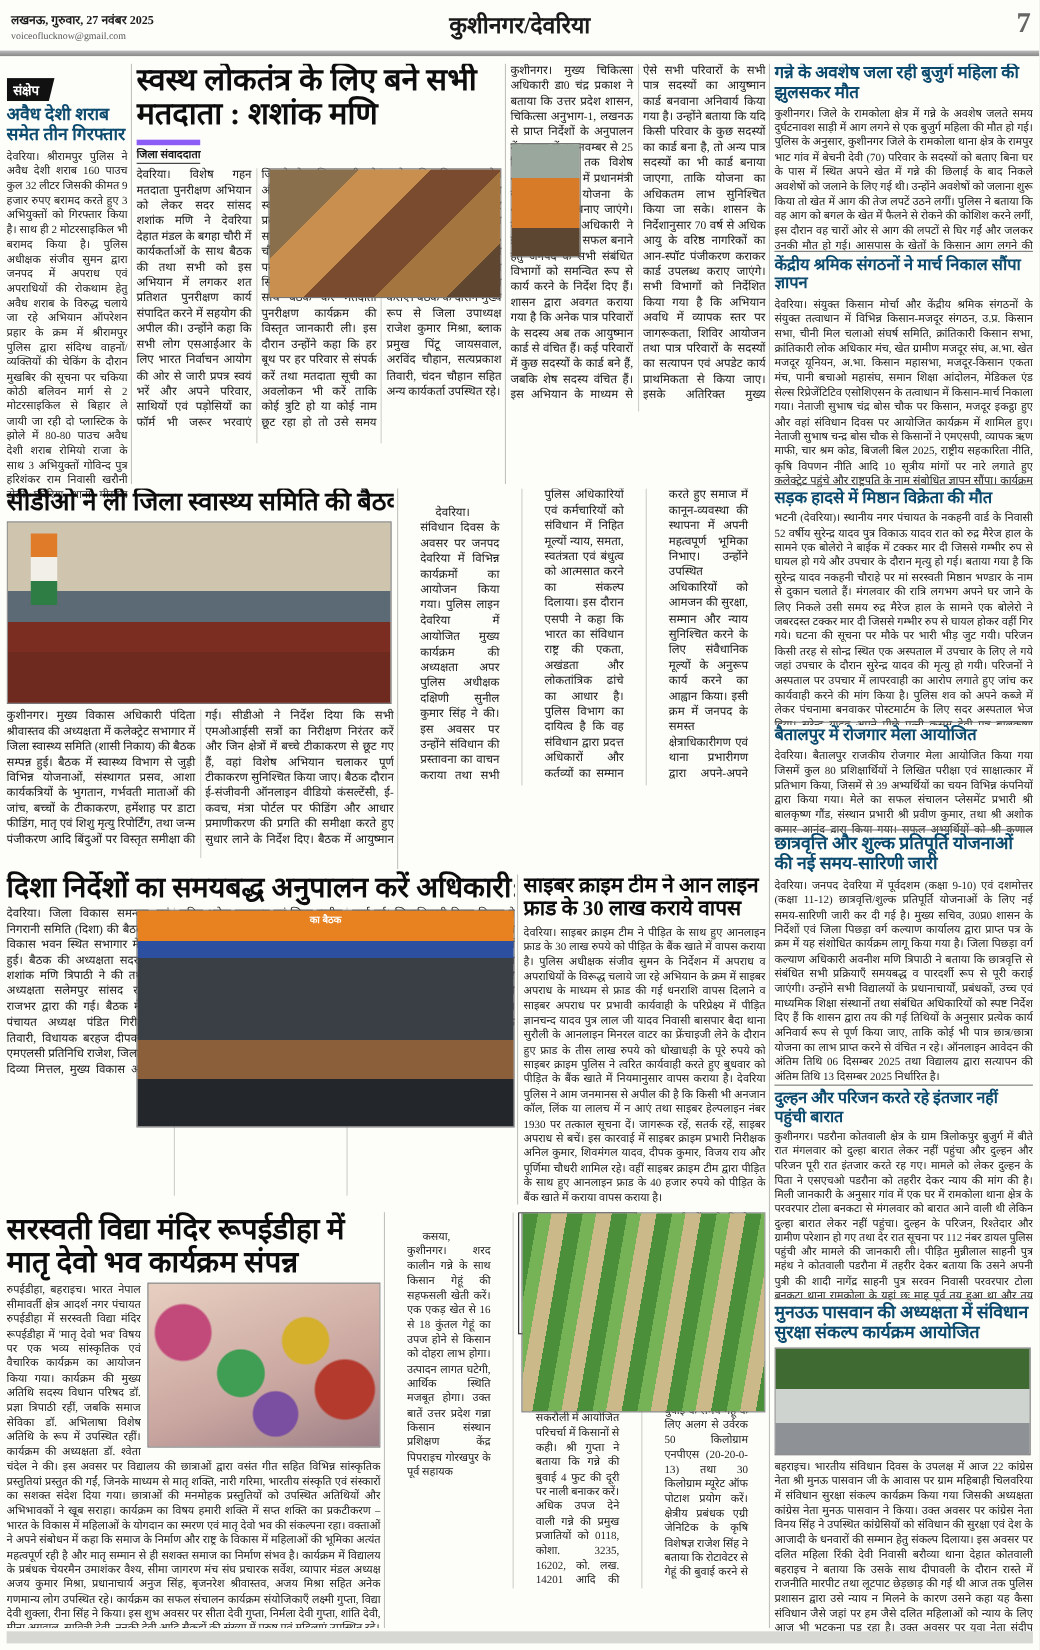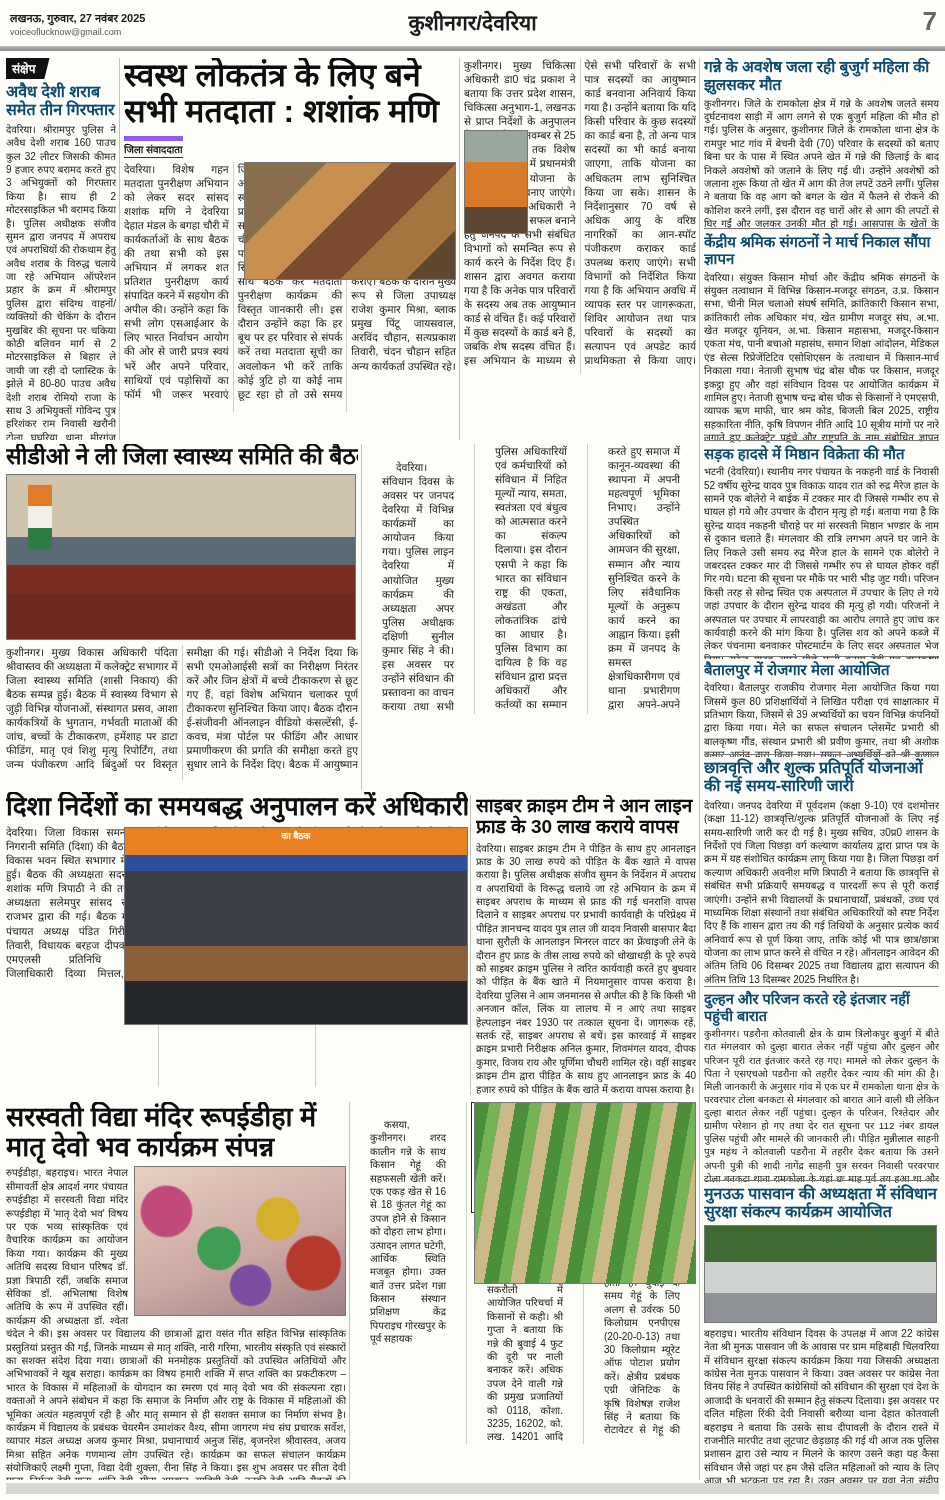--- a/index.html
+++ b/index.html
@@ -1,19 +1,19 @@
 <!DOCTYPE html>
 <html lang="hi"><head>
 <meta charset="utf-8">
 <style>
   html,body{margin:0;padding:0;background:#e8e8e4;}
   .page{
     position:relative; width:945px; height:1500px; margin:0 auto;
     background:#fdfdfa; overflow:hidden;
-    font-family:Liberation Sans, sans-serif;
+    font-family:Liberation Serif, serif;
     color:#1a1a1a;
   }
   
   .hdr{position:absolute;left:0;top:0;width:945px;height:48px;}
   .hdr-date{position:absolute;left:10px;top:10px;font-size:11px;font-weight:700;}
   .hdr-email{position:absolute;left:10px;top:27px;font-size:9px;color:#555;}
   .hdr-section{position:absolute;left:0;right:0;top:8px;text-align:center;font-size:21px;font-weight:700;}
   .hdr-mast{position:absolute;right:40px;top:4px;font-size:27px;font-weight:800;letter-spacing:1px;}
   .hdr-page{position:absolute;right:8px;top:6px;font-size:26px;font-weight:700;color:#666;}
   .hdr-rule{position:absolute;left:0;top:46px;width:945px;height:5px;background:linear-gradient(#bbb,#888);}
@@ -63,29 +63,29 @@
 <div class="page">
 
   <div class="hdr">
     <div class="hdr-date">लखनऊ, गुरुवार, 27 नवंबर 2025</div>
     <div class="hdr-email">voiceoflucknow@gmail.com</div>
     <div class="hdr-section">कुशीनगर/देवरिया</div>
     <div class="hdr-page">7</div>
     <div class="hdr-rule"></div>
   </div>
 
-  <div class="block" style="left:6px;top:58px;width:110px;height:382px;">
+  <div class="block" style="left:6px;top:71px;width:110px;height:382px;">
     <div class="brief-label">संक्षेप</div>
     <div class="h-med" style="font-size:16px;">अवैध देशी शराब समेत तीन गिरफ्तार</div>
     <div class="body-txt" style="font-size:10px;">देवरिया। श्रीरामपुर पुलिस ने अवैध देशी शराब 160 पाउच कुल 32 लीटर जिसकी कीमत 9 हजार रुपए बरामद करते हुए 3 अभियुक्तों को गिरफ्तार किया है। साथ ही 2 मोटरसाइकिल भी बरामद किया है। पुलिस अधीक्षक संजीव सुमन द्वारा जनपद में अपराध एवं अपराधियों की रोकथाम हेतु अवैध शराब के विरुद्ध चलाये जा रहे अभियान ऑपरेशन प्रहार के क्रम में श्रीरामपुर पुलिस द्वारा संदिग्ध वाहनों/व्यक्तियों की चेकिंग के दौरान मुखबिर की सूचना पर चकिया कोठी बलिवन मार्ग से 2 मोटरसाइकिल से बिहार ले जायी जा रही दो प्लास्टिक के झोले में 80-80 पाउच अवैध देशी शराब रोमियो राजा के साथ 3 अभियुक्तों गोविन्द पुत्र हरिशंकर राम निवासी खरौनी टोला घघरिया थाना मीरगंज जिला गोपालगंज बिहार, प्रिंस कुमार पुत्र हीरालाल राम निवासी खरौनी टोला घघरिया विश्वकर्मा पुत्र गीताशरण विश्वकर्मा निवासी भटनी जिला देवरिया को गिरफ्तार किया है।</div>
   </div>
   <div class="vline" style="left:119px;top:58px;height:382px;"></div>
 
   <div class="block" style="left:124px;top:58px;width:332px;height:382px;">
-    <div class="h-big" style="font-size:32px;">स्वस्थ लोकतंत्र के लिए बने सभी मतदाता : शशांक मणि</div>
+    <div class="h-big" style="font-size:28px;">स्वस्थ लोकतंत्र के लिए बने सभी मतदाता : शशांक मणि</div>
     <div class="byline">जिला संवाददाता</div>
     <div style="position:relative;height:250px;">
       <div class="body-txt cols3" style="height:250px;">देवरिया। विशेष गहन मतदाता पुनरीक्षण अभियान को लेकर सदर सांसद शशांक मणि ने देवरिया देहात मंडल के बगहा चौरी में कार्यकर्ताओं के साथ बैठक की तथा सभी को इस अभियान में लगकर शत प्रतिशत पुनरीक्षण कार्य संपादित करने में सहयोग की अपील की। उन्होंने कहा कि सभी लोग एसआईआर के लिए भारत निर्वाचन आयोग की ओर से जारी प्रपत्र स्वयं भरें और अपने परिवार, साथियों एवं पड़ोसियों का फॉर्म भी जरूर भरवाएं जिससे वोटर लिस्ट सही बने और निर्वाचन के दौरान स्वस्थ लोकतंत्र वाली सरकार प्रदेश और देश में चुनी जा सके। वहीं शहर के परशुराम चौक स्थित बूथ संख्या 256 पर भाजपा जिलाध्यक्ष भूपेंद्र सिंह ने भी कार्यकर्ताओं के साथ बैठक कर मतदाता पुनरीक्षण कार्यक्रम की विस्तृत जानकारी ली। इस दौरान उन्होंने कहा कि हर बूथ पर हर परिवार से संपर्क करें तथा मतदाता सूची का अवलोकन भी करें ताकि कोई त्रुटि हो या कोई नाम छूट रहा हो तो उसे समय रहते शामिल किया जा सके। भारतीय जनता पार्टी ने जिले के लगभग 1625 बूथों पर यह अभियान चलाया तथा पार्टी कार्यकर्ताओं, पदाधिकारियों ने बीएलओ का सहयोग करते हुए गणना प्रपत्र वितरित एवं संकलित कराए। बैठक के दौरान मुख्य रूप से जिला उपाध्यक्ष राजेश कुमार मिश्रा, ब्लाक प्रमुख पिंटू जायसवाल, अरविंद चौहान, सत्यप्रकाश तिवारी, चंदन चौहान सहित अन्य कार्यकर्ता उपस्थित रहे।</div>
       <div class="photo ph-people" style="position:absolute;right:0;top:0;width:212px;height:118px;"></div>
     </div>
   </div>
   <div class="vline" style="left:459px;top:58px;height:382px;"></div>
 
   <div class="block" style="left:464px;top:58px;width:232px;height:382px;">
     <div style="position:relative;height:316px;">

